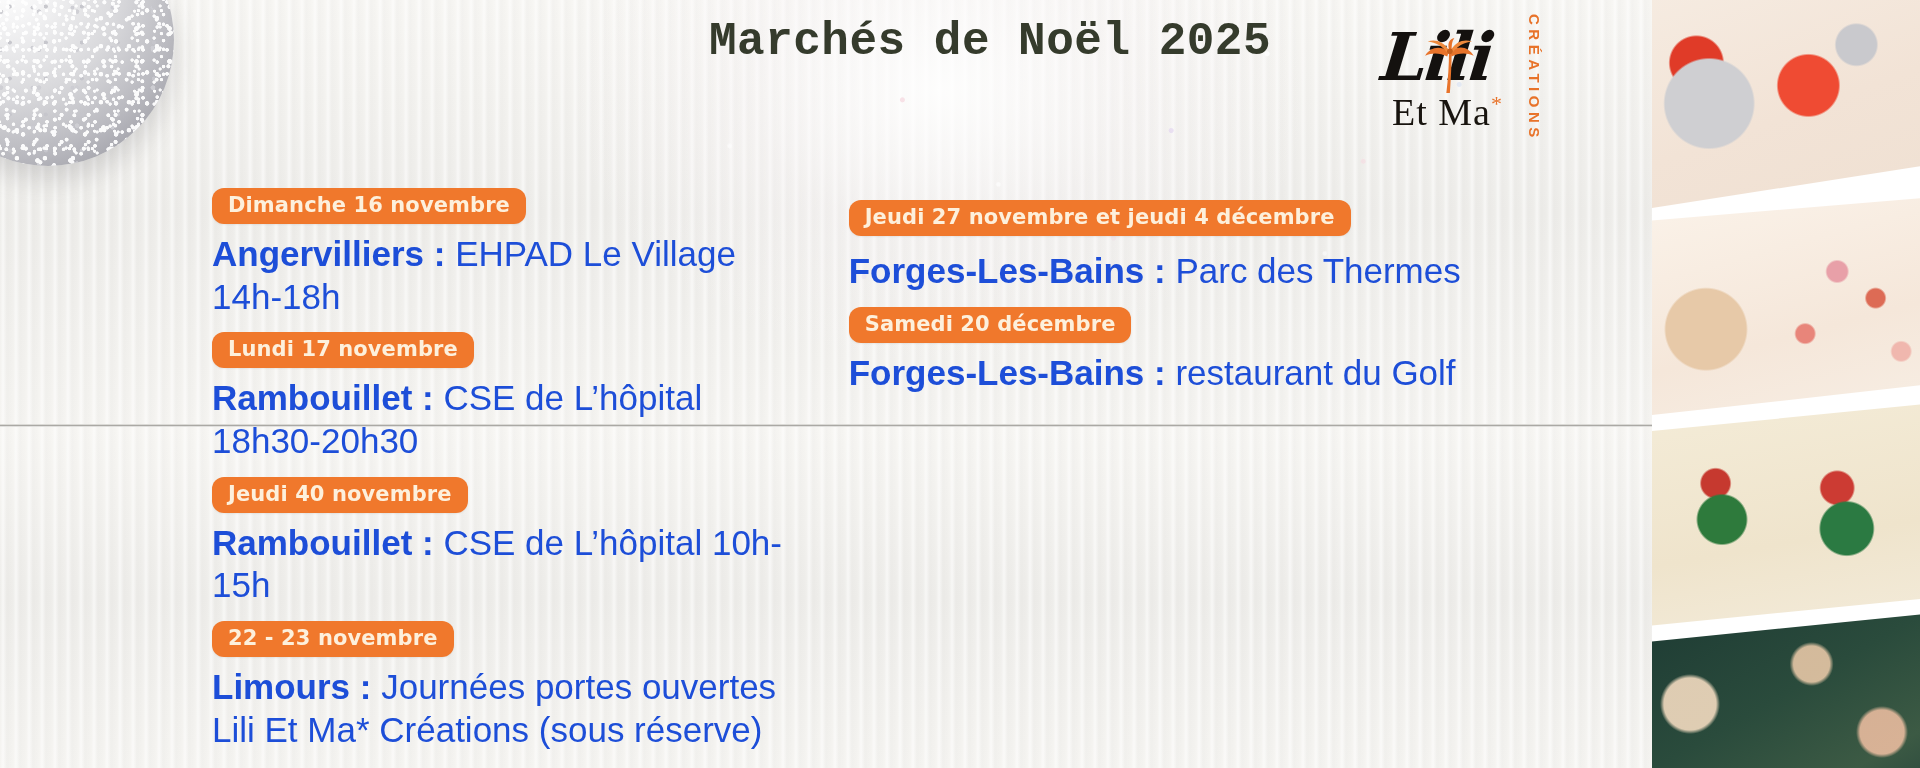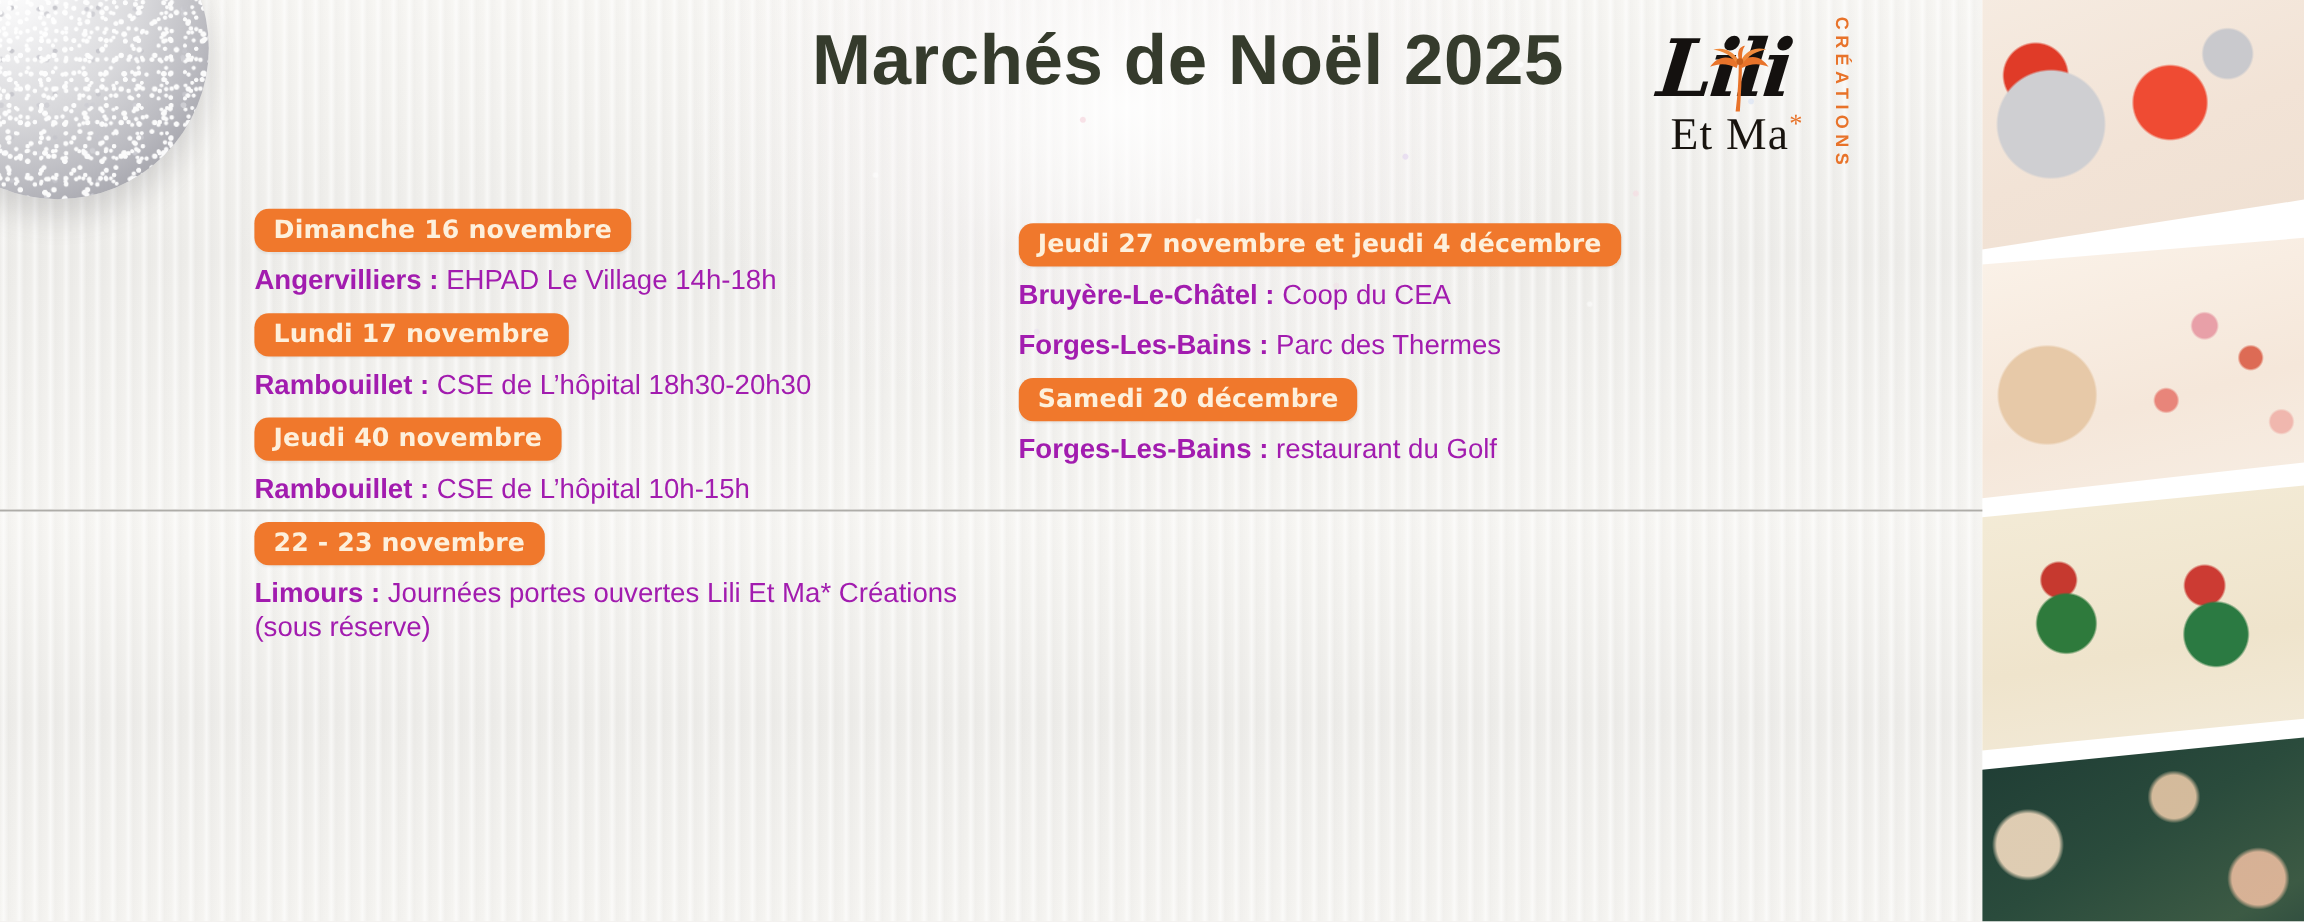--- a/index.html
+++ b/index.html
@@ -87,22 +87,22 @@
     opacity:.95;
   }
 
   
   #title{
     position:absolute;left:0;right:0;top:16px;text-align:center;z-index:5;
     pointer-events:none;
   }
   #title h1{
     margin:0;display:inline-block;
-    font-family:Liberation Sans, sans-serif;
-    font-weight:700;font-size:59px;letter-spacing:.5px;
+    font-family:Liberation Mono, monospace;
+    font-weight:700;font-size:46px;letter-spacing:.5px;
     color:#353b2c;
     padding-left:60px;
   }
 
   
   #logo{position:absolute;left:1380px;top:10px;width:170px;height:160px;z-index:6;}
   #logo .mark{position:relative;width:150px;height:150px;}
   #logo .lili{
     position:absolute;left:2px;top:8px;
     font-family:"DejaVu Serif","Liberation Serif",serif;
@@ -117,41 +117,41 @@
   }
   #logo .star{color:#e8732a;font-size:22px;vertical-align:super;}
   #logo .creations{
     position:absolute;left:146px;top:4px;
     writing-mode:vertical-rl;
     font-family:"Liberation Sans",sans-serif;
     font-weight:700;font-size:15px;letter-spacing:4.5px;color:#e8732a;
   }
 
   
-  #content{position:absolute;left:0;top:174px;width:1520px;z-index:5;display:flex;}
+  #content{position:absolute;left:0;top:188px;width:1520px;z-index:5;display:flex;}
   .col{position:relative;}
   #col-left{width:640px;margin-left:212px;}
   #col-right{width:720px;margin-left:40px;margin-top:12px;}
 
   .entry{margin-bottom:14px;}
   .badge{
     display:inline-block;
     background:#f0782c;
     color:#fdf0dc;
     border-radius:12px;
     padding:7px 16px 8px 16px;
     font-family:"DejaVu Sans",sans-serif;
     font-weight:700;font-size:21px;line-height:1;
     letter-spacing:.1px;
     box-shadow:0 1px 2px rgba(0,0,0,.06);
   }
   .detail{
     margin-top:9px;
     font-family:"Liberation Sans",sans-serif;
-    font-size:23px;line-height:1.22;color:#a21caf;
+    font-size:35px;line-height:1.22;color:#1d4ed8;
     max-width:600px;
   }
   #col-right .detail{max-width:700px;}
   .detail .place{font-weight:700;}
 
   
   #strip{position:absolute;right:0;top:0;width:268px;height:768px;z-index:4;overflow:hidden;background:#ffffff;}
   #strip .photo{
     position:absolute;left:-26px;width:320px;
     background-size:cover;background-position:center;
@@ -253,21 +253,20 @@
       <span class="badge">22 - 23 novembre</span>
       <div class="detail"><span class="place">Limours :</span><span> Journées portes ouvertes Lili Et Ma* Créations (sous réserve)</span></div>
     </div>
 
   </div>
 
   <div class="col" id="col-right">
 
     <div class="entry">
       <span class="badge">Jeudi 27 novembre et jeudi 4 décembre</span>
-      <div class="detail"><span class="place">Bruyère-Le-Châtel :</span><span> Coop du CEA</span></div>
     </div>
 
 
     <div class="entry">
       <div class="detail"><span class="place">Forges-Les-Bains :</span><span> Parc des Thermes</span></div>
     </div>
 
     <div class="entry">
       <span class="badge">Samedi 20 décembre</span>
       <div class="detail"><span class="place">Forges-Les-Bains :</span><span> restaurant du Golf</span></div>

